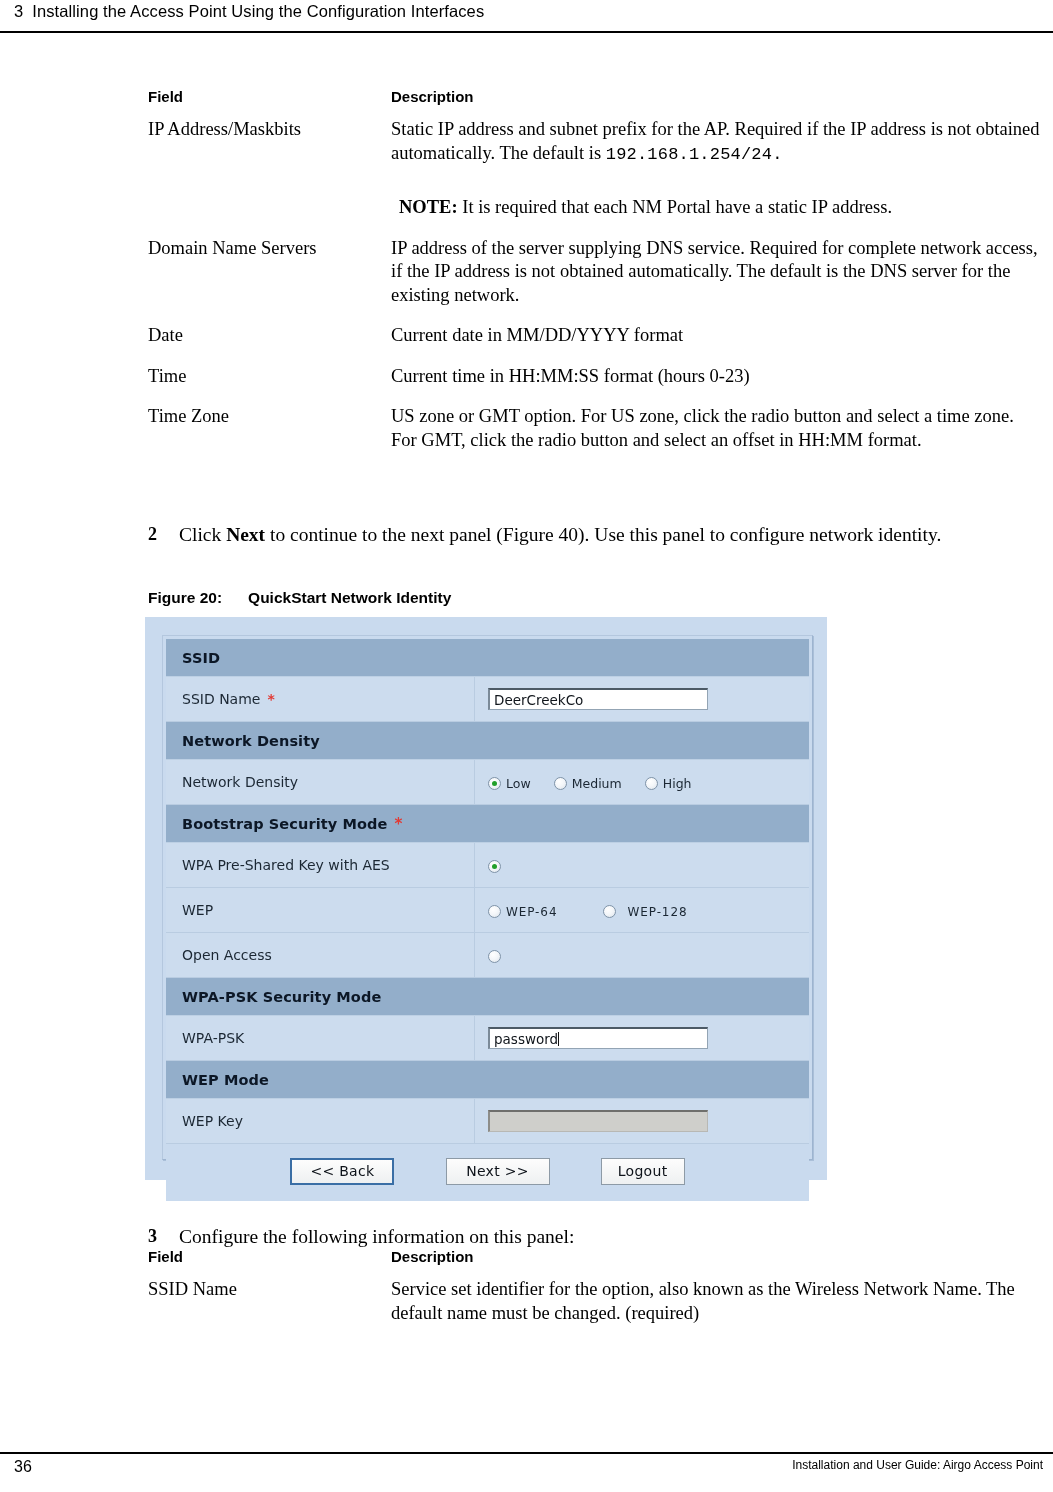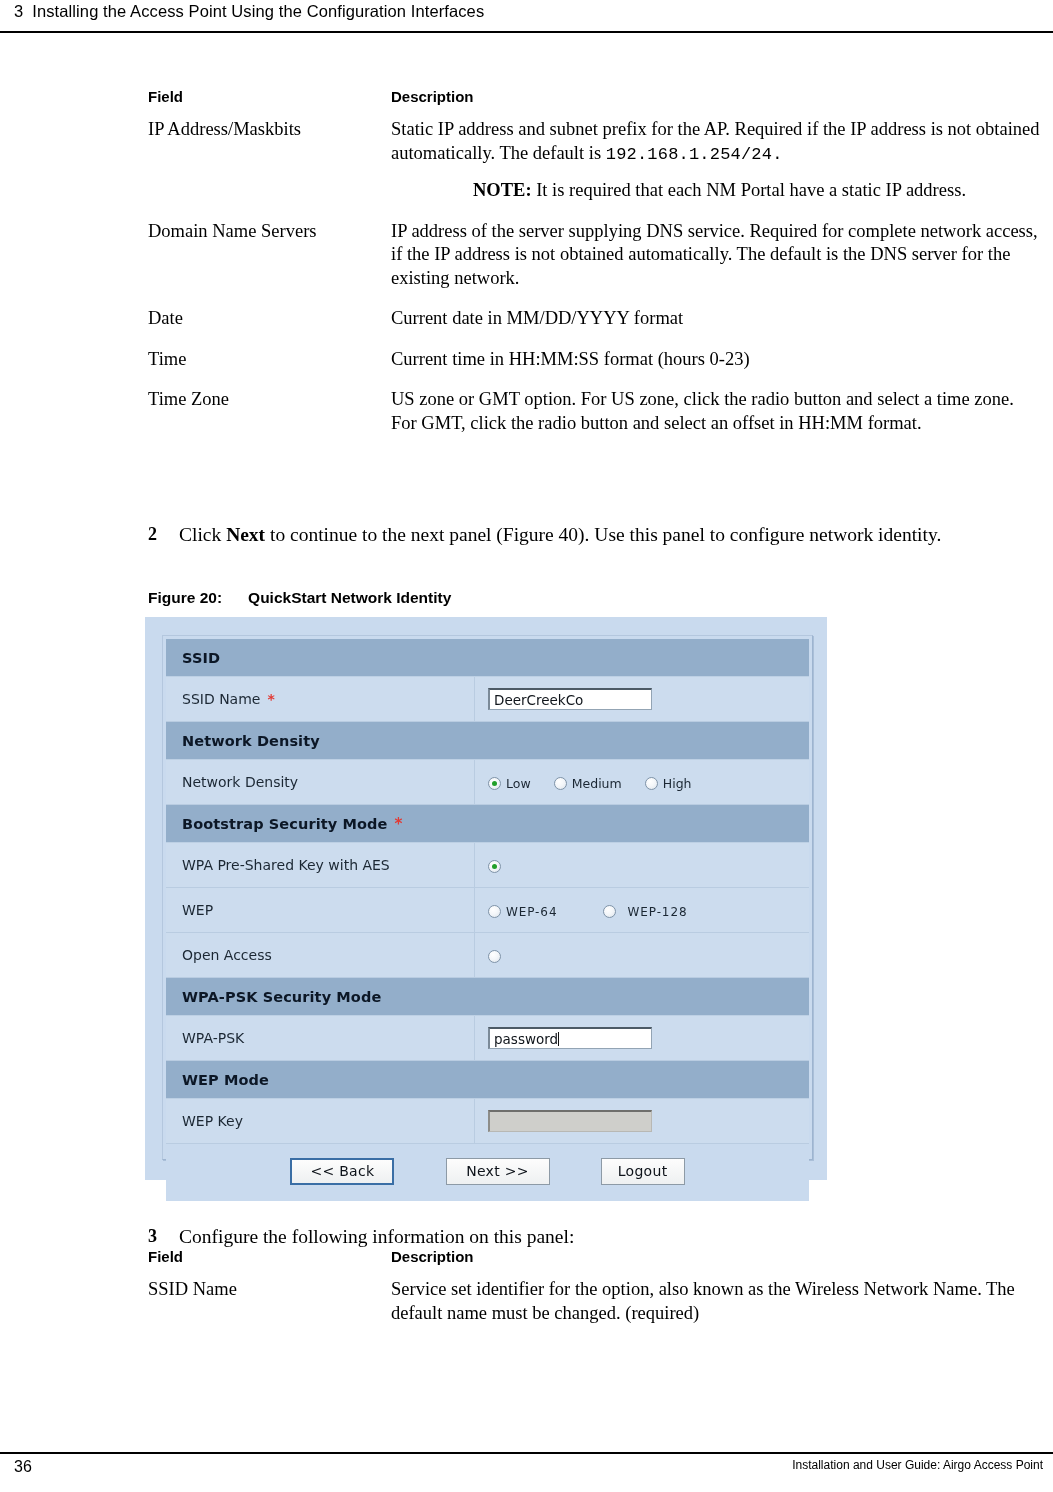--- a/index.html
+++ b/index.html
@@ -68,23 +68,22 @@
     line-height: 23.5px;
     vertical-align: top;
     padding: 0 0 17px 0;
   }
   .deftable .desccell .mono {
     font-family: "Liberation Mono", monospace;
     font-size: 17px;
     letter-spacing: 0.2px;
   }
   .deftable .note {
-    margin-top: 13px;
+    margin-top: 30px;
     padding-left: 8px;
-    text-align: center;
   }
   .deftable .note b { font-weight: bold; }
 
   
   .step {
     position: absolute;
     font-family: "Liberation Serif", serif;
     font-size: 19.5px;
     line-height: 25px;
   }
@@ -177,21 +176,21 @@
     margin-left: 7px;
     font-weight: bold;
   }
   tr.field-row > td.val {
     padding: 6px 0 6px 13px;
   }
 
   
   .txtbox {
     display: inline-block;
-    width: 164px;
+    width: 220px;
     height: 22px;
     background: #ffffff;
     border: 1px solid #93a4b4;
     border-top: 2px solid #4c5a66;
     border-left: 2px solid #7b8a98;
     box-sizing: border-box;
     font-family: "DejaVu Sans", sans-serif;
     font-size: 13.5px;
     color: #10151b;
     line-height: 20px;

